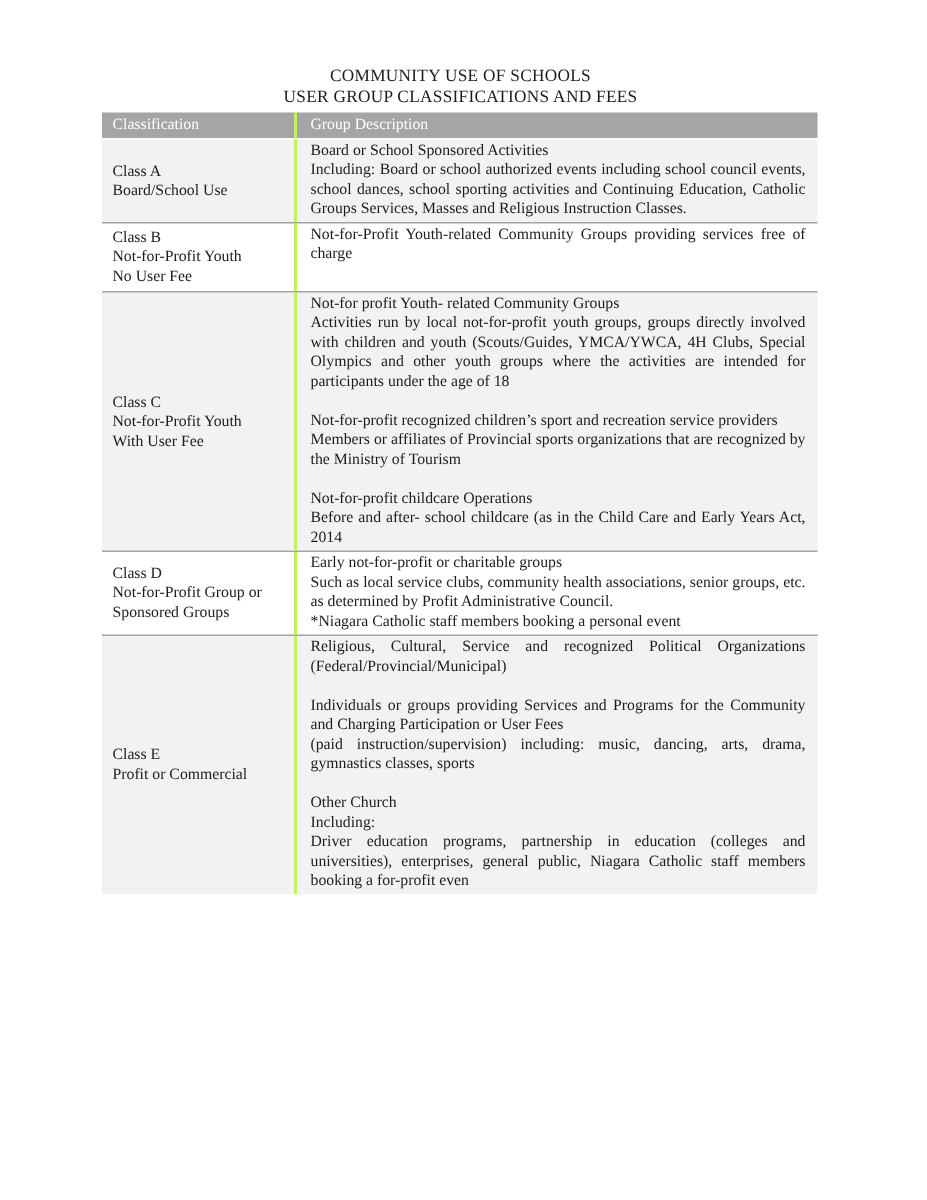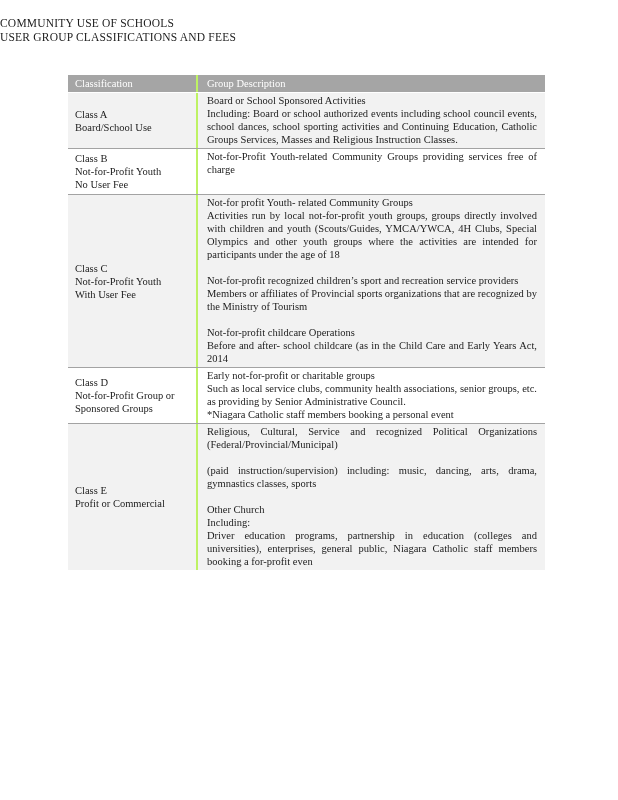--- a/index.html
+++ b/index.html
@@ -6,21 +6,22 @@
   body {
     width: 618px; height: 800px;
     background: #ffffff;
     font-family: "Liberation Serif", serif;
     color: #1c1c1c;
     position: relative;
     overflow: hidden;
   }
   .doc-title {
     position: absolute;
-    top: 16px; left: 0; width: 614px;
+    top: 44px; left: 0; width: 614px;
+    text-align: center;
     font-size: 11.5px;
     line-height: 14px;
     letter-spacing: 0.2px;
     color: #1c1c1c;
   }
   .fees-table {
     position: absolute;
     left: 68px; top: 75px;
     width: 477px;
     font-size: 10.5px;
@@ -113,33 +114,34 @@
   </div>
 
   <div class="row">
     <div class="cell c-class">
           <div class="cline">Class D</div>
           <div class="cline">Not-for-Profit Group or</div>
           <div class="cline">Sponsored Groups</div>
         </div>
     <div class="cell c-desc">
           <div class="para">Early not-for-profit or charitable groups</div>
-          <div class="para">Such as local service clubs, community health associations, senior groups, etc. as providing by Senior Administrative Council.</div>
+          <div class="para">Such as local service clubs, community health associations, senior groups, etc. as determined by Profit Administrative Council.</div>
           <div class="para">*Niagara Catholic staff members booking a personal event</div>
         </div>
   </div>
 
   <div class="row shaded">
     <div class="cell c-class">
           <div class="cline">Class E</div>
           <div class="cline">Profit or Commercial</div>
         </div>
     <div class="cell c-desc">
           <div class="para">Religious, Cultural, Service and recognized Political Organizations (Federal/Provincial/Municipal)</div>
           <div class="blank"></div>
+          <div class="para">Individuals or groups providing Services and Programs for the Community and Charging Participation or User Fees</div>
           <div class="para">(paid instruction/supervision) including:  music,  dancing,  arts,  drama, gymnastics classes, sports</div>
           <div class="blank"></div>
           <div class="para">Other Church</div>
           <div class="para">Including:</div>
           <div class="para">Driver education programs, partnership in education (colleges and universities), enterprises, general public, Niagara Catholic staff members booking a for-profit even</div>
         </div>
   </div>
 </div>
 </div>
 

